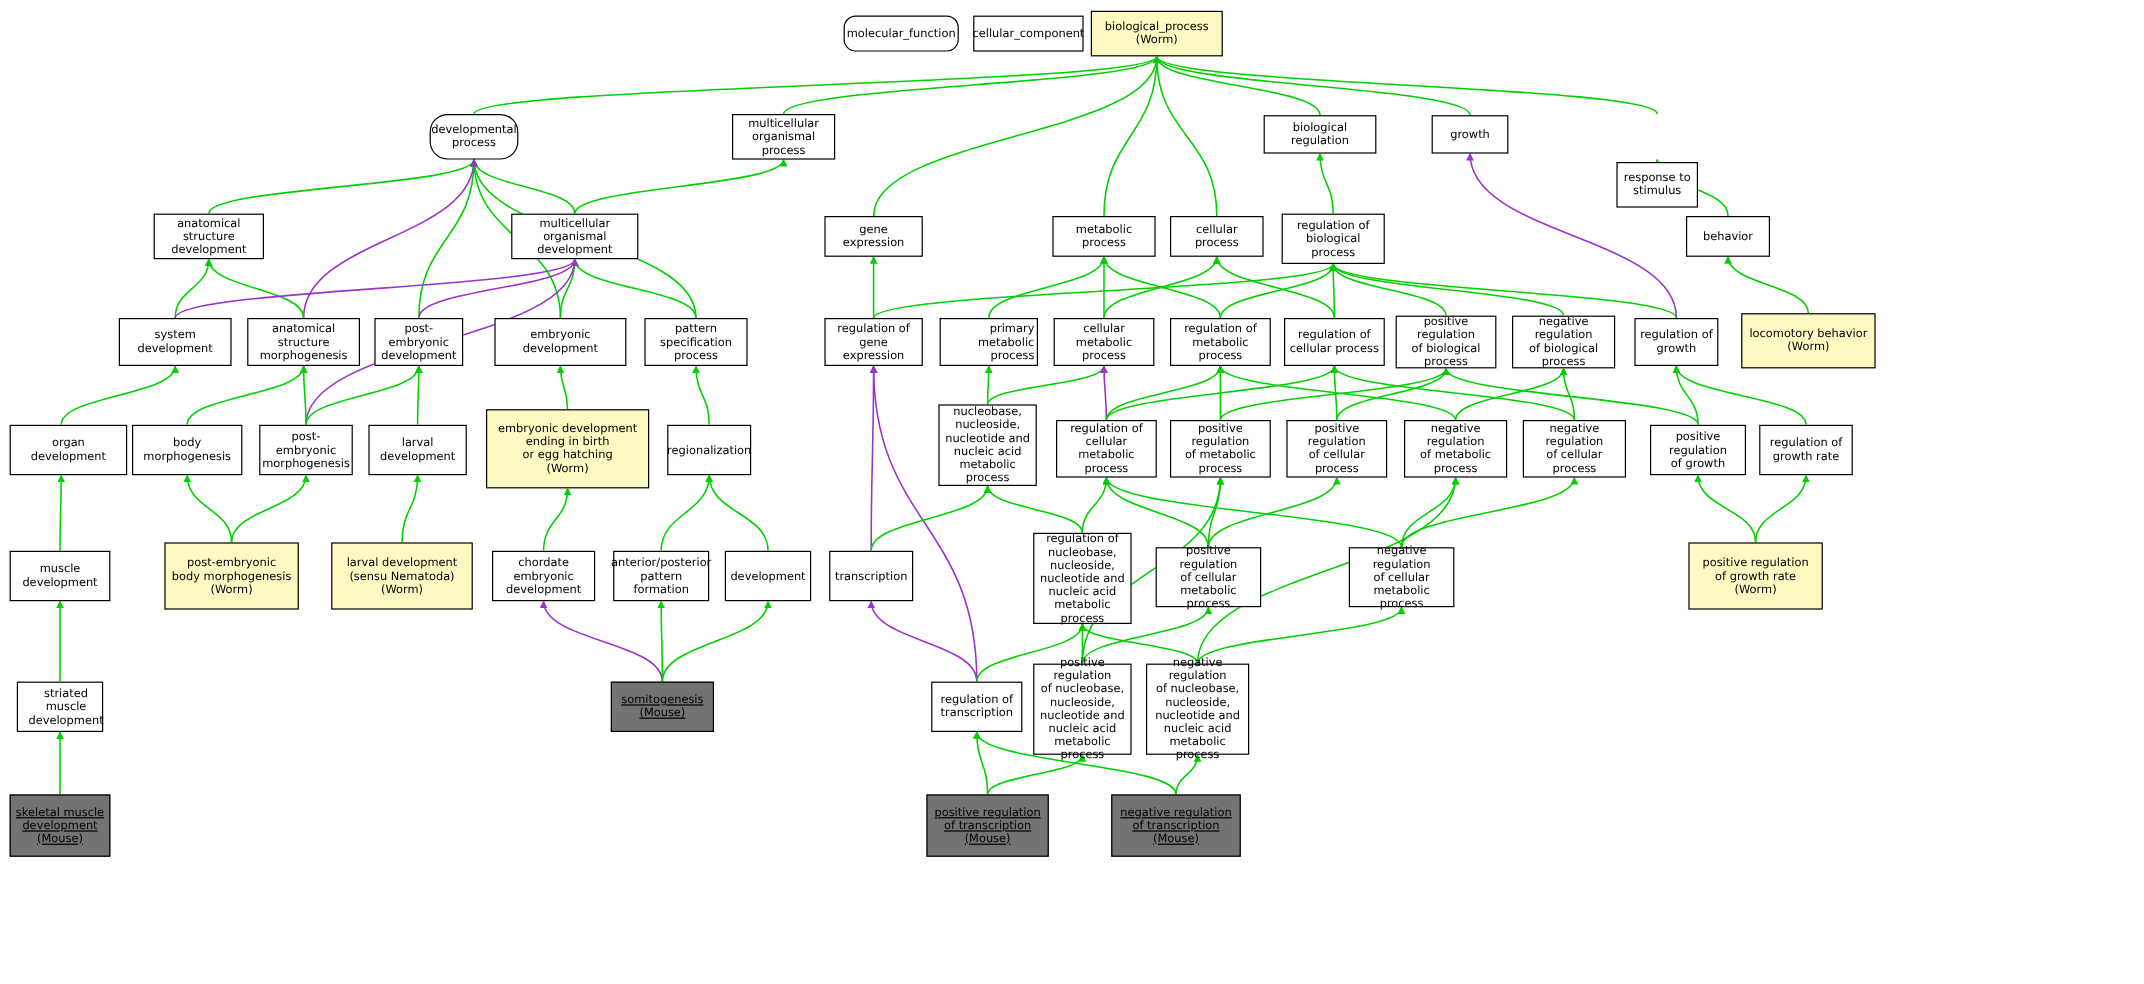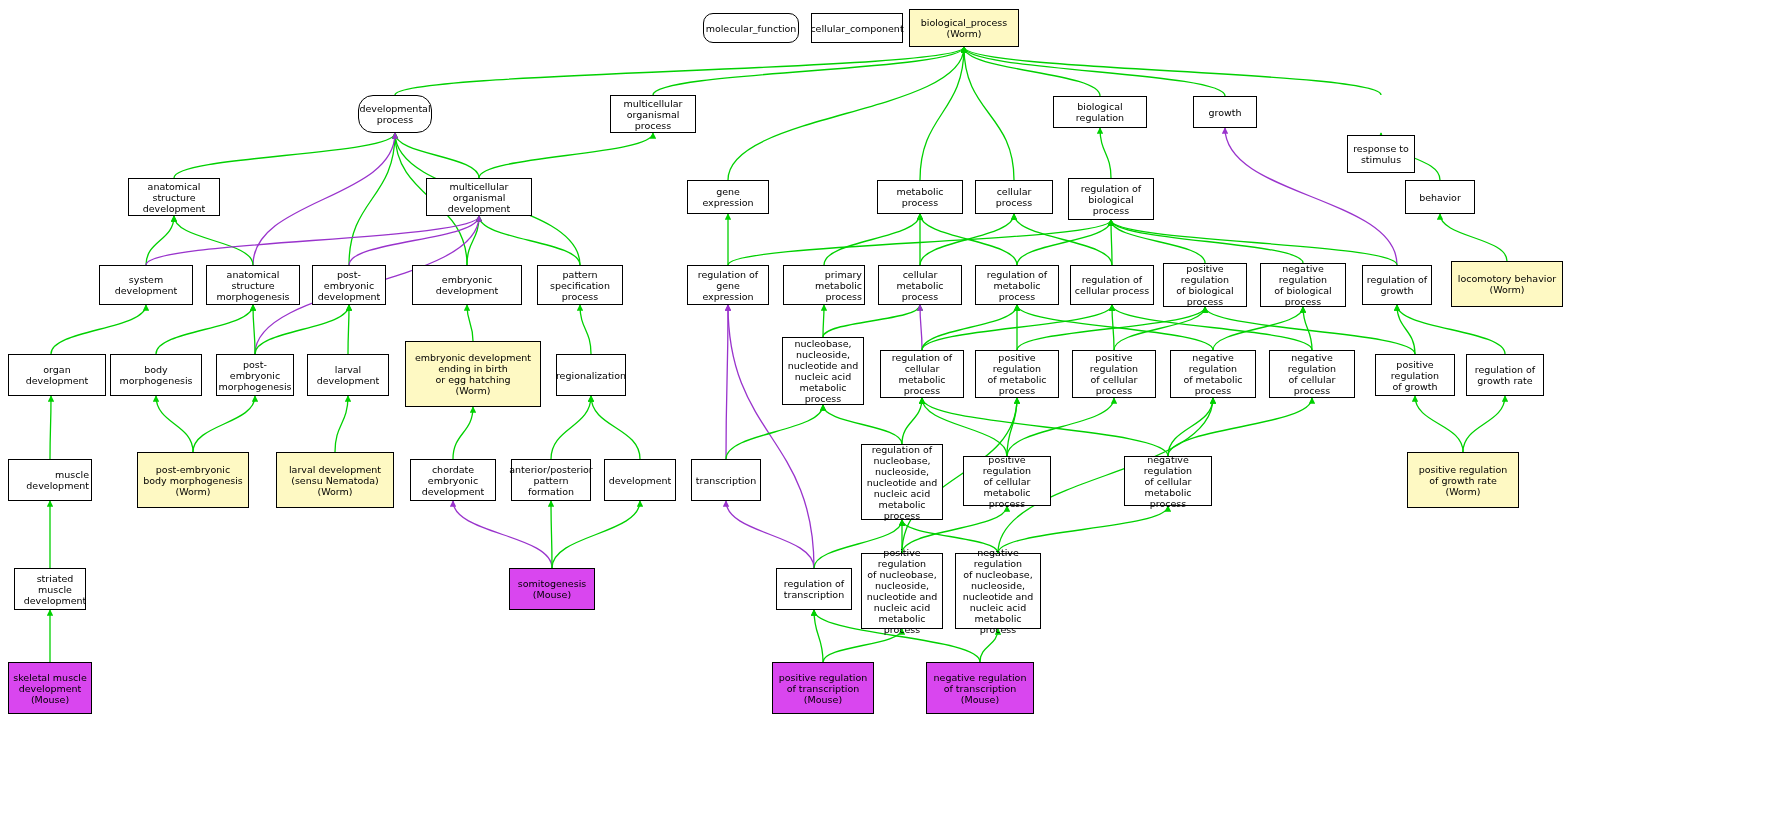--- a/index.html
+++ b/index.html
@@ -16,21 +16,21 @@
     justify-content:center;
     text-align:center;
     font-size:9.5px;
     line-height:11px;
     color:#000000;
     white-space:pre-line;
     padding:1px 2px;
     z-index:2;
   }
   .node.orange{background:#fef9c3;}
-  .node.blue{background:#d946ef;}
+  .node.blue{background:#737373;text-decoration:underline;}
 </style>
 </head>
 <body>
 
 <div id="canvas">
   <svg class="edges" id="edge-layer" xmlns="http://www.w3.org/2000/svg">
     <defs>
       <marker id="arrow-green" viewBox="0 0 10 10" refX="9" refY="5" markerWidth="5" markerHeight="5" orient="auto-start-reverse">
         <path d="M0,0 L10,5 L0,10 z" fill="#00d000"></path>
       </marker>
@@ -217,21 +217,21 @@
       <div class="node" style="left: 1170px; top: 350px; width: 86px; height: 48px;">negative regulation
 of metabolic
 process</div>
       <div class="node" style="left: 1269px; top: 350px; width: 86px; height: 48px;">negative regulation
 of cellular
 process</div>
       <div class="node" style="left: 1375px; top: 354px; width: 80px; height: 42px;">positive regulation
 of growth</div>
       <div class="node" style="left: 1466px; top: 354px; width: 78px; height: 42px;">regulation of
 growth rate</div>
-      <div class="node" style="left: 8px; top: 459px; width: 84px; height: 42px; text-align: right;">muscle development</div>
+      <div class="node" style="left: 8px; top: 459px; width: 84px; height: 42px;">muscle development</div>
       <div class="node orange" style="left: 137px; top: 452px; width: 112px; height: 56px;">post-embryonic
 body morphogenesis
 (Worm)</div>
       <div class="node orange" style="left: 276px; top: 452px; width: 118px; height: 56px;">larval development
 (sensu Nematoda)
 (Worm)</div>
       <div class="node" style="left: 410px; top: 459px; width: 86px; height: 42px;">chordate embryonic
 development</div>
       <div class="node" style="left: 511px; top: 459px; width: 80px; height: 42px;">anterior/posterior
 pattern formation</div>

